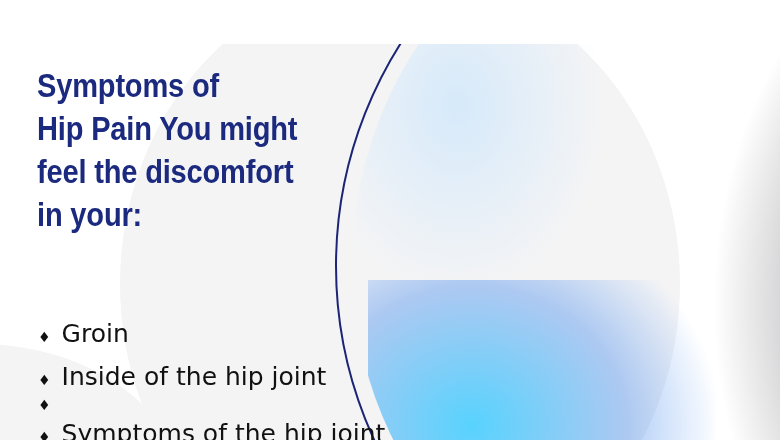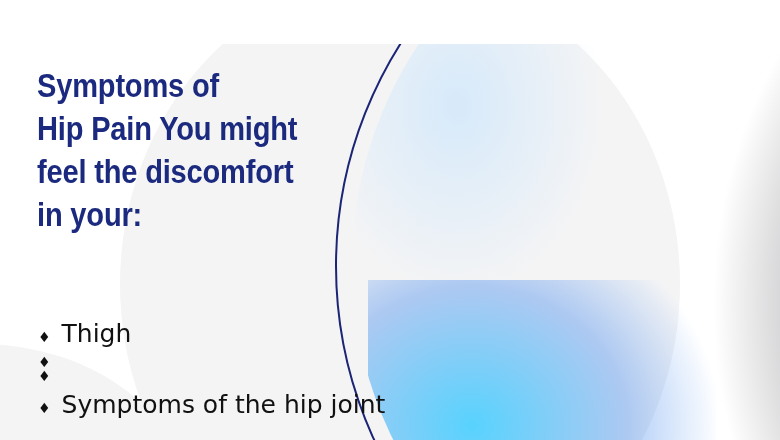--- a/index.html
+++ b/index.html
@@ -194,24 +194,25 @@
   <div class="arc-ring"></div>
 
   <h1 class="headline">Symptoms of
 Hip Pain You might
 feel the discomfort
 in your:</h1>
 
   <ul class="bullets">
     <li>
       <span class="bullet-mark">♦</span>
-      <span>Thigh</span>
-    </li>
-    <li>
-      <span class="bullet-mark">♦</span>
+      <span>Groin</span>
+    </li>
+    <li>
+      <span class="bullet-mark">♦</span>
+      <span>Inside of the hip joint</span>
     </li>
     <li>
       <span class="bullet-mark">♦</span>
     </li>
     <li>
       <span class="bullet-mark">♦</span>
       <span>Symptoms of the hip joint</span>
     </li>
   </ul>
 

